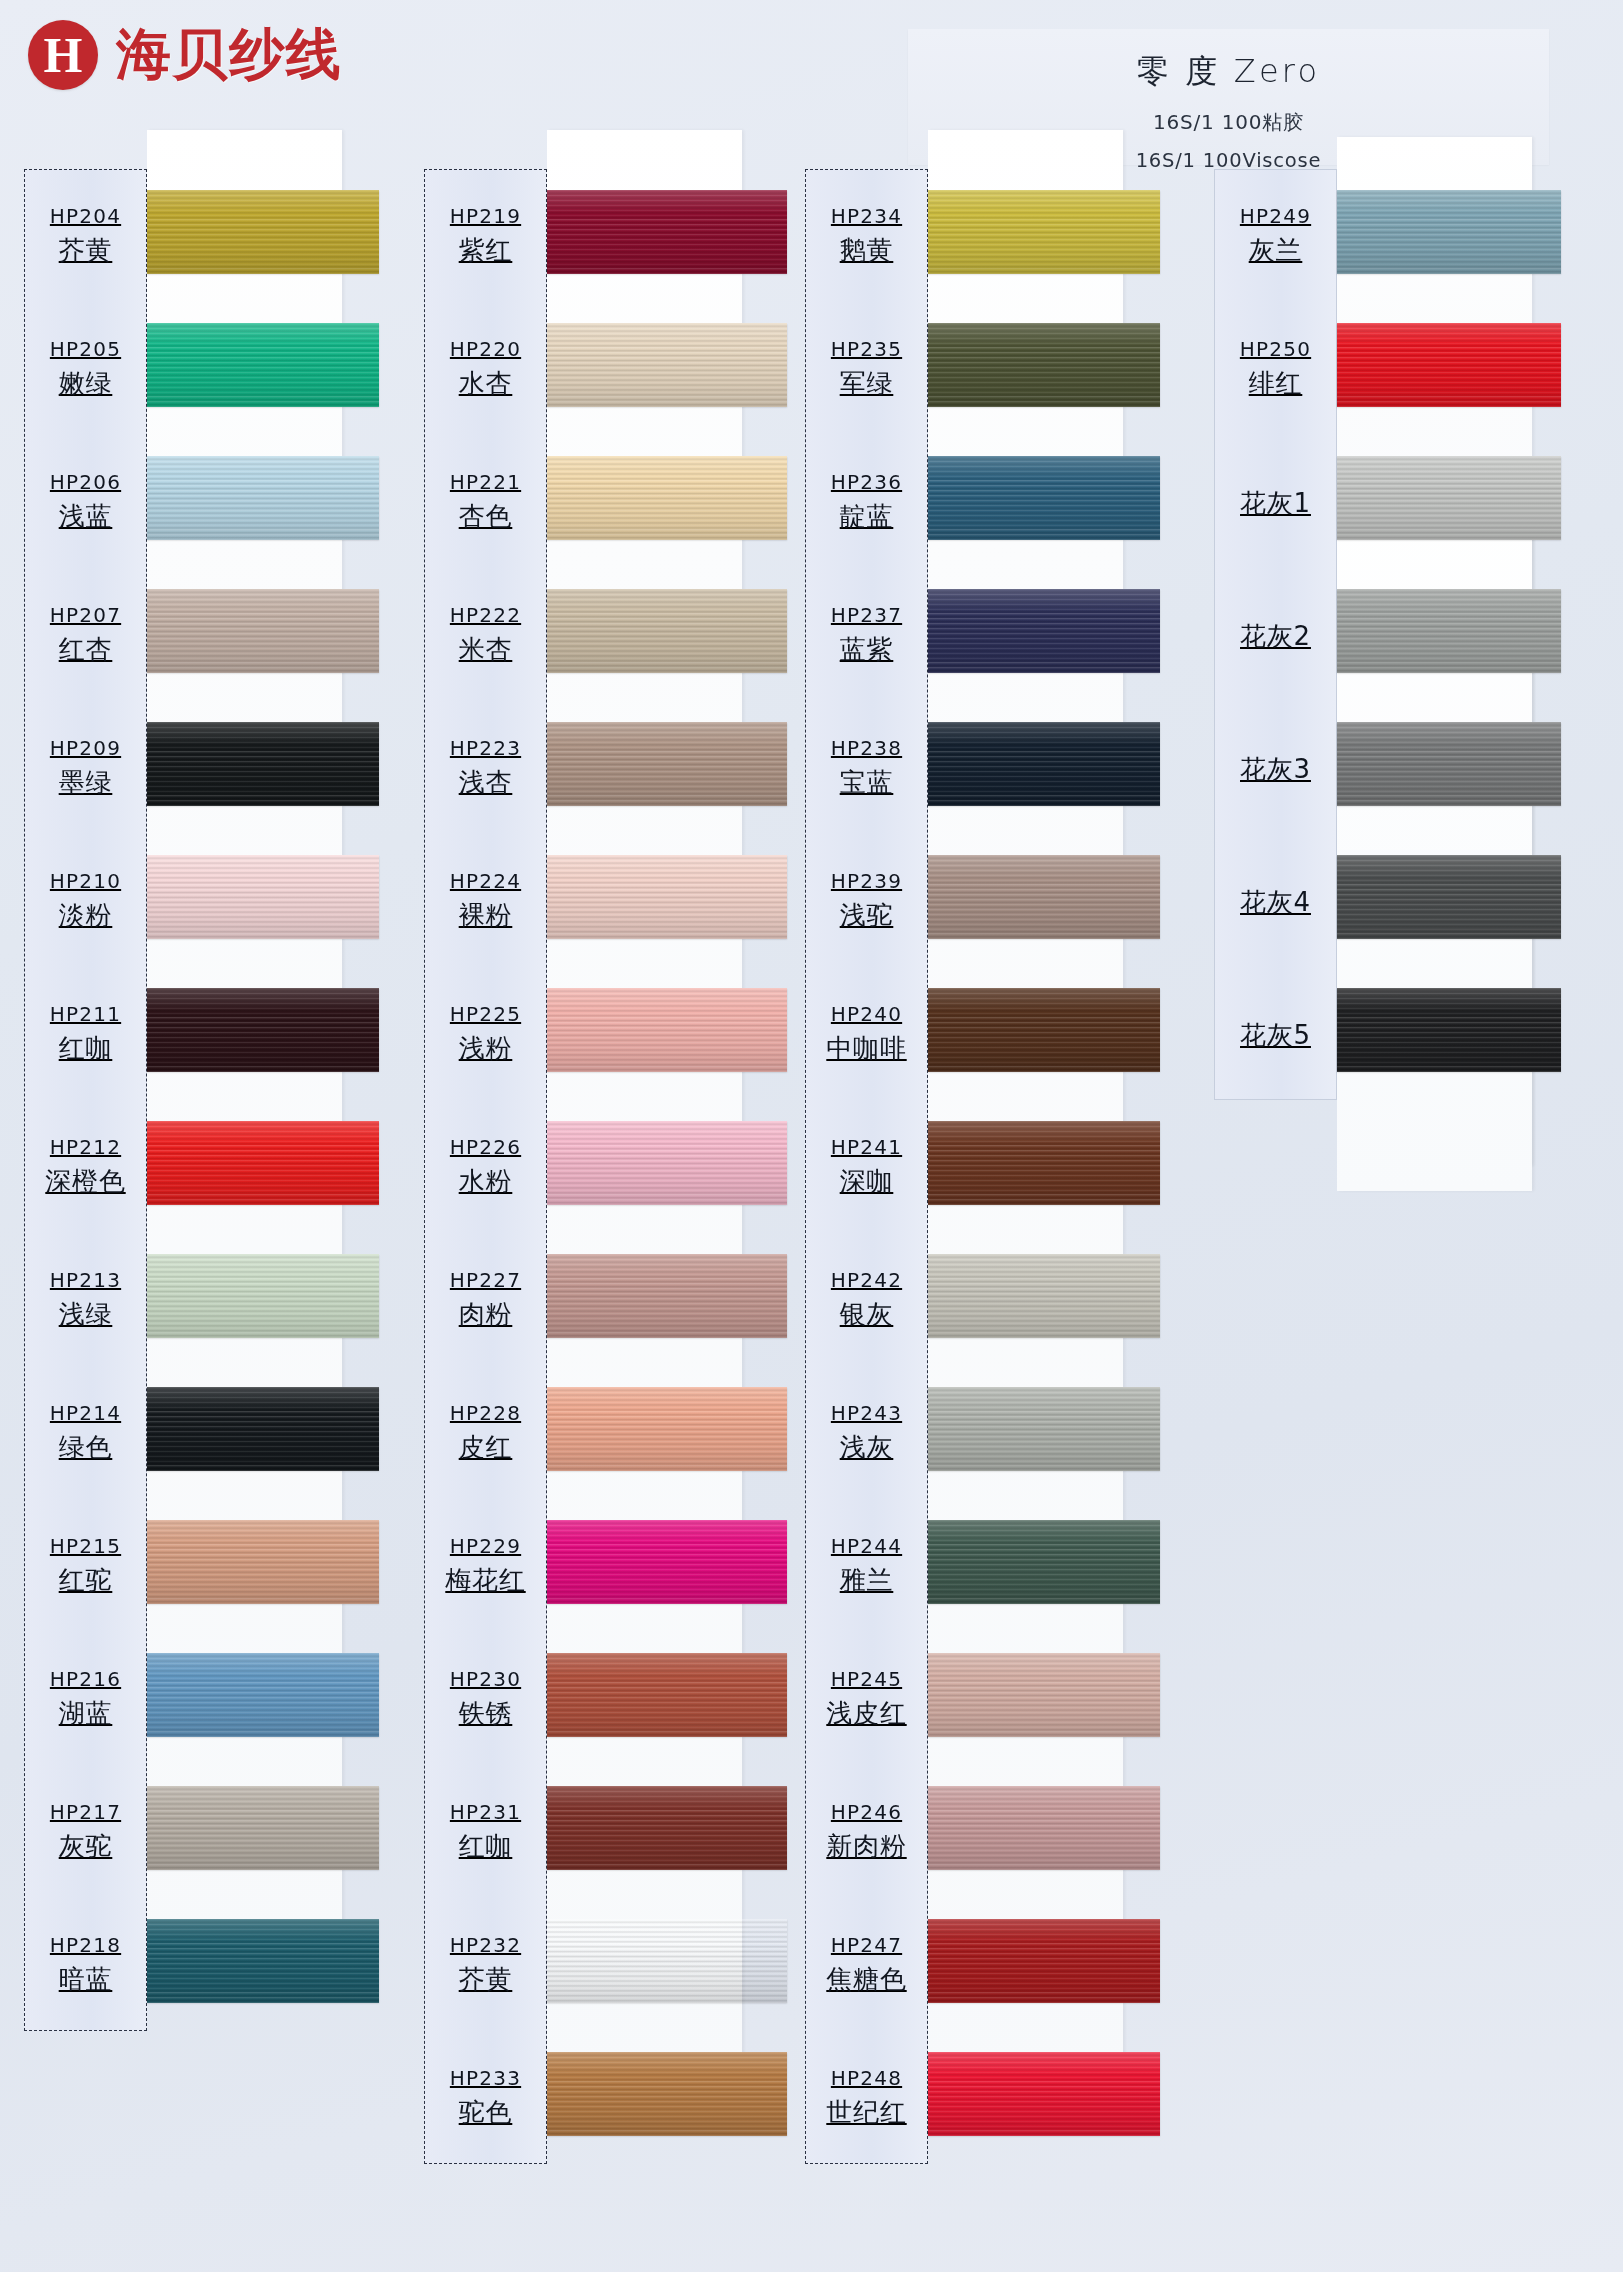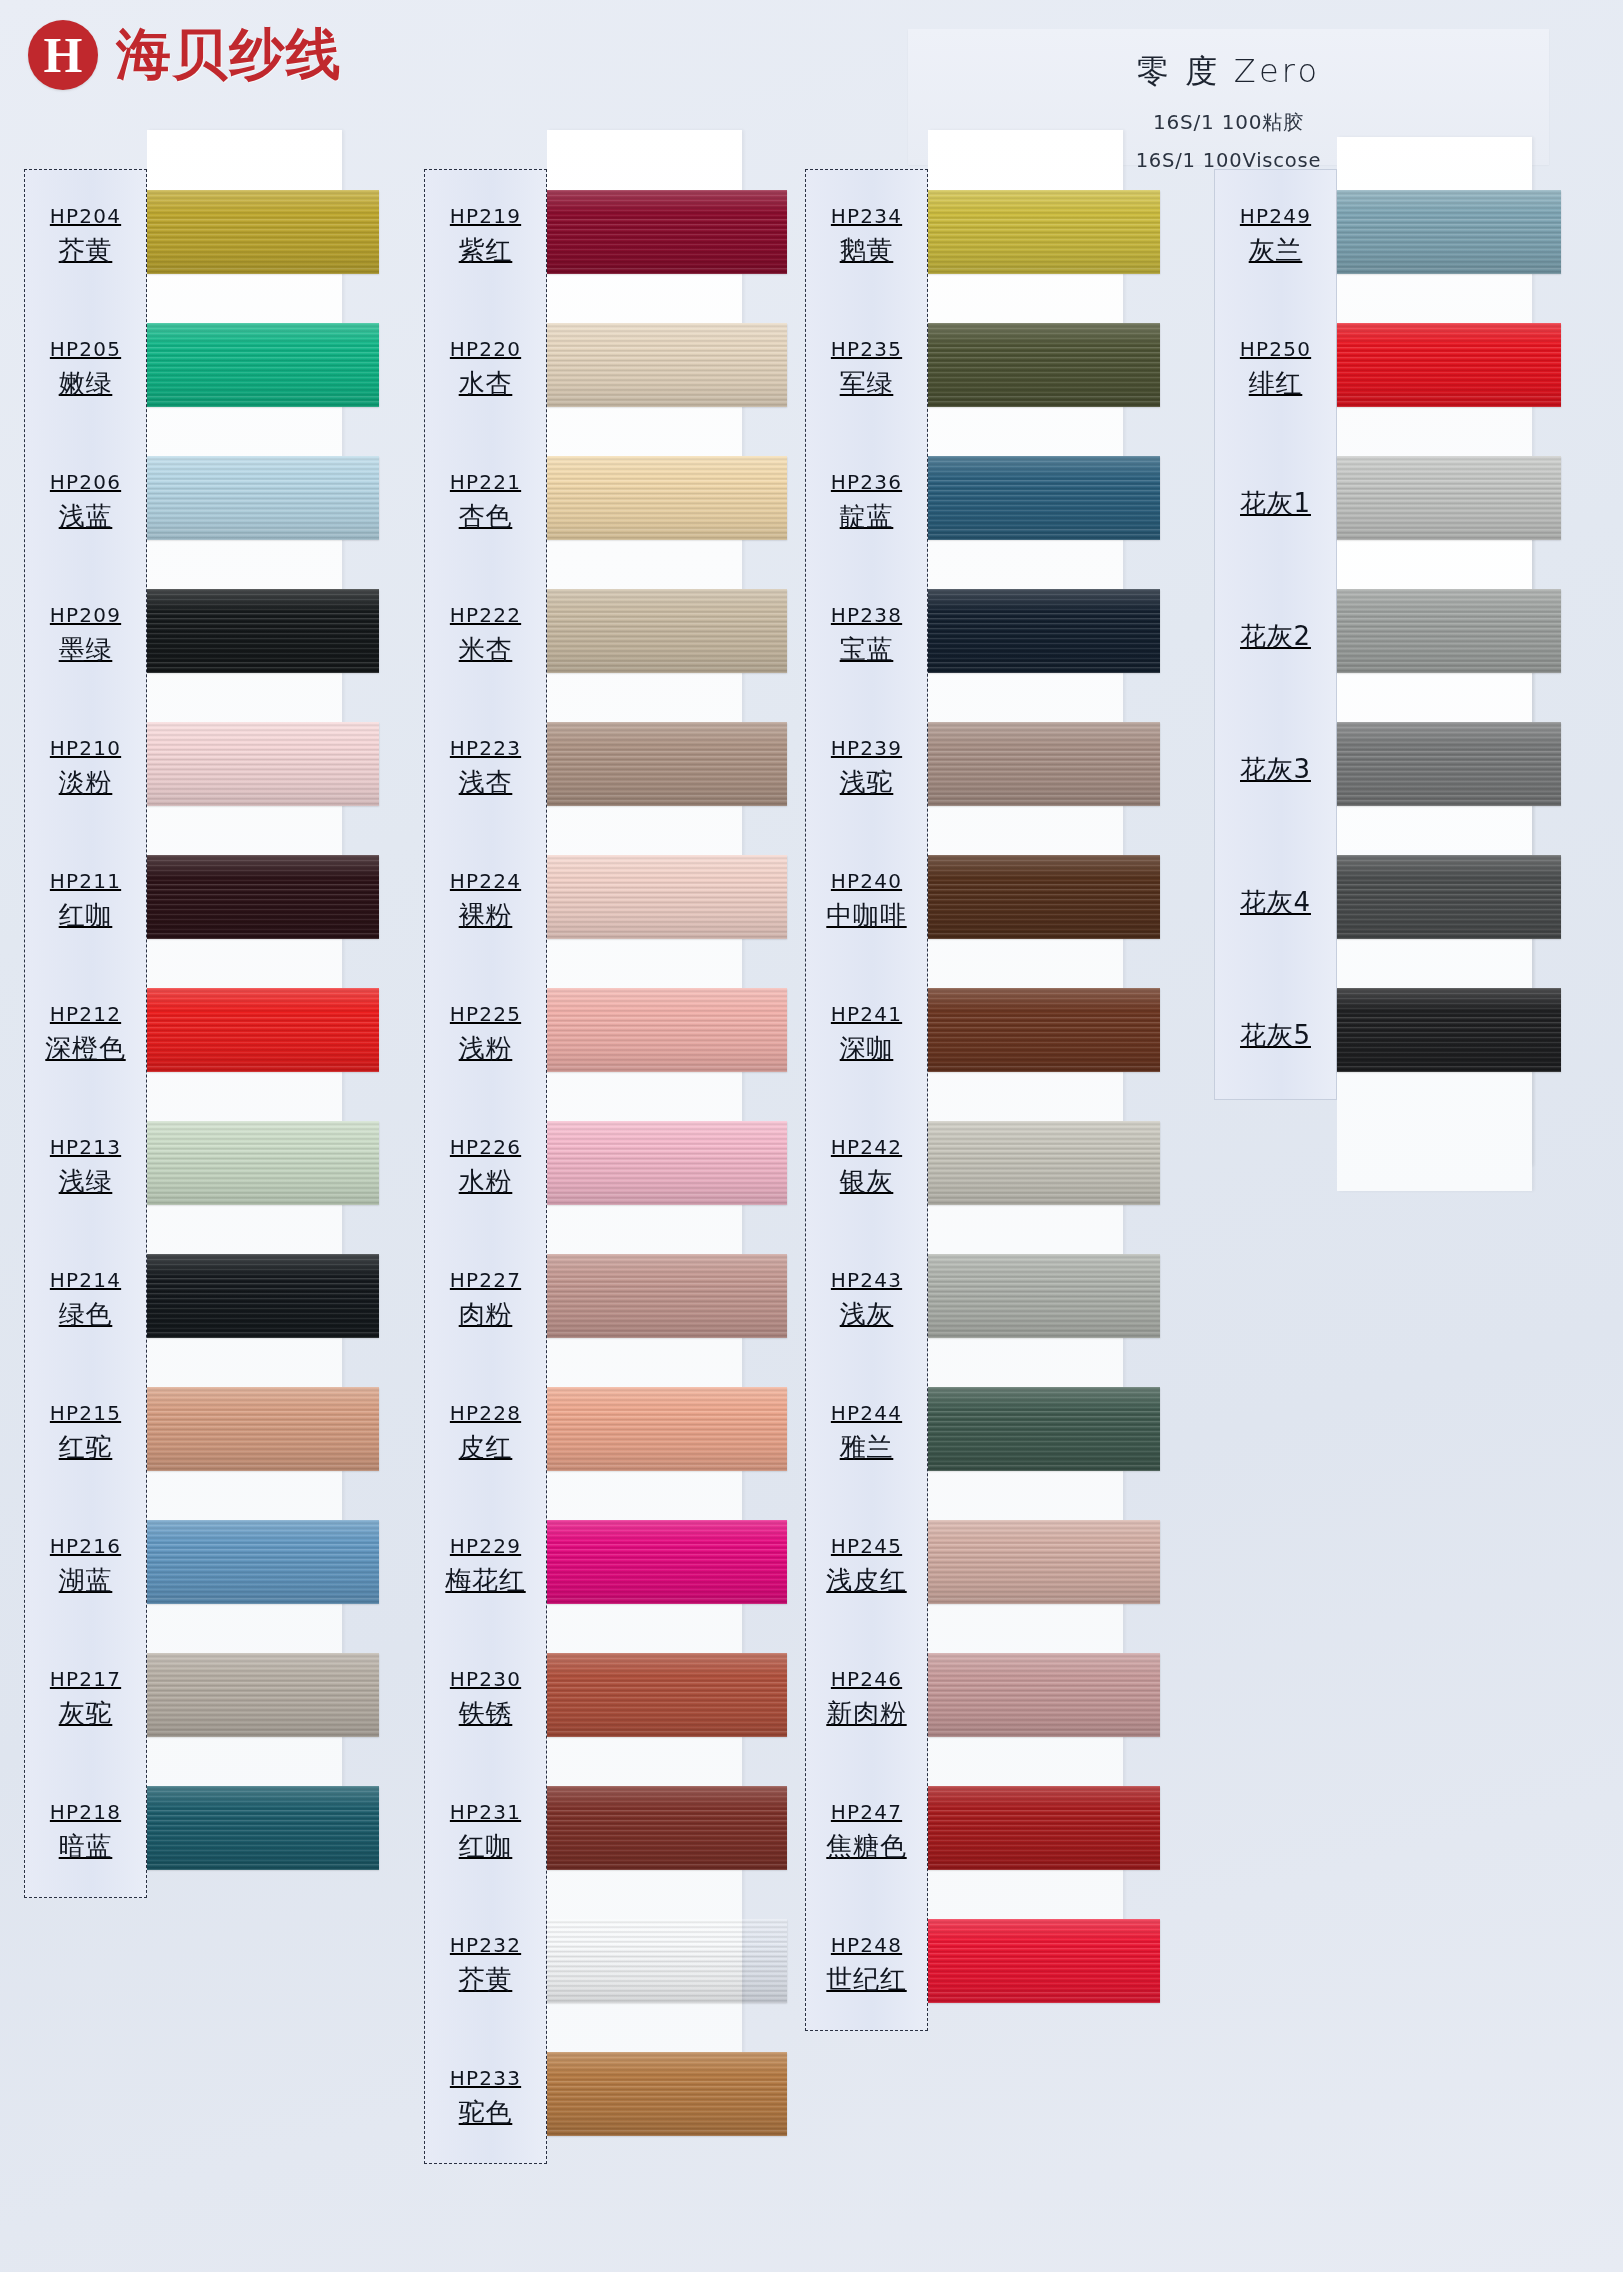--- a/index.html
+++ b/index.html
@@ -171,20 +171,29 @@
           <div class="row-label">
             <span class="code">HP206</span>
             <span class="cname">浅蓝</span>
           </div>
           <div class="swatch-wrap">
             <div class="swatch" style="background: rgb(182, 215, 230);"></div>
           </div>
         </div>
         <div class="row">
           <div class="row-label">
+            <span class="code">HP207</span>
+            <span class="cname">红杏</span>
+          </div>
+          <div class="swatch-wrap">
+            <div class="swatch" style="background: rgb(195, 176, 165);"></div>
+          </div>
+        </div>
+        <div class="row">
+          <div class="row-label">
             <span class="code">HP209</span>
             <span class="cname">墨绿</span>
           </div>
           <div class="swatch-wrap">
             <div class="swatch" style="background: rgb(20, 24, 26);"></div>
           </div>
         </div>
         <div class="row">
           <div class="row-label">
             <span class="code">HP210</span>
@@ -431,20 +440,29 @@
             <div class="swatch" style="background: rgb(77, 83, 52);"></div>
           </div>
         </div>
         <div class="row">
           <div class="row-label">
             <span class="code">HP236</span>
             <span class="cname">靛蓝</span>
           </div>
           <div class="swatch-wrap">
             <div class="swatch" style="background: rgb(42, 95, 125);"></div>
+          </div>
+        </div>
+        <div class="row">
+          <div class="row-label">
+            <span class="code">HP237</span>
+            <span class="cname">蓝紫</span>
+          </div>
+          <div class="swatch-wrap">
+            <div class="swatch" style="background: rgb(43, 46, 87);"></div>
           </div>
         </div>
         <div class="row">
           <div class="row-label">
             <span class="code">HP238</span>
             <span class="cname">宝蓝</span>
           </div>
           <div class="swatch-wrap">
             <div class="swatch" style="background: rgb(18, 31, 46);"></div>
           </div>

